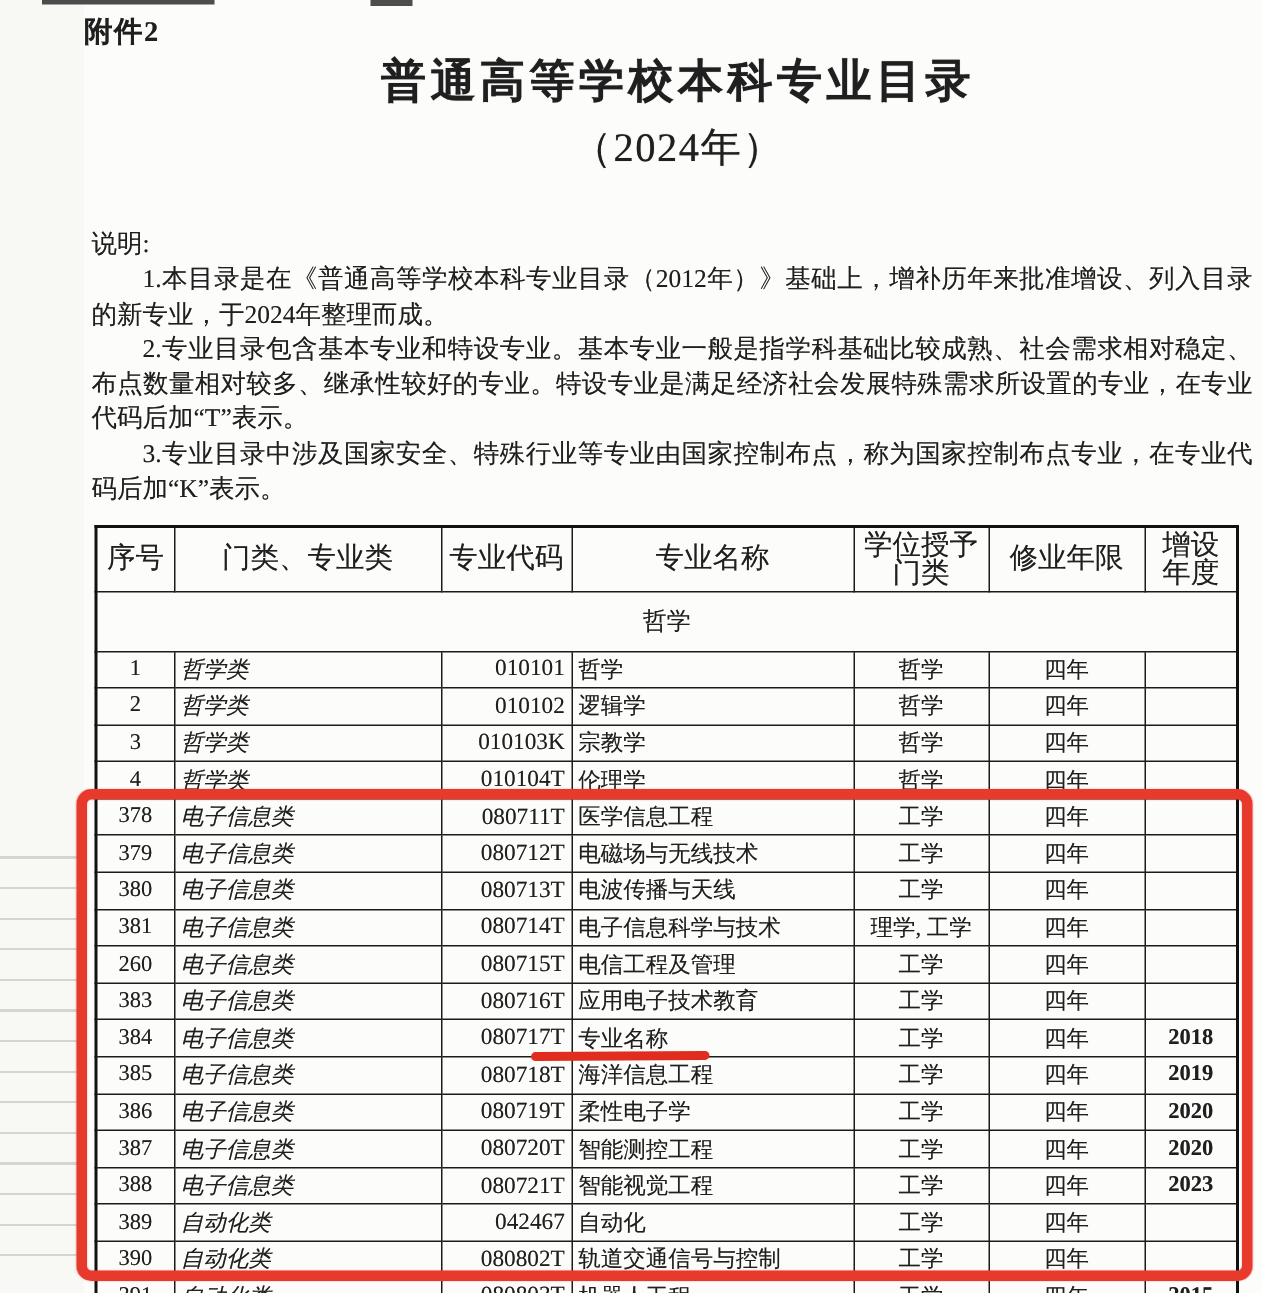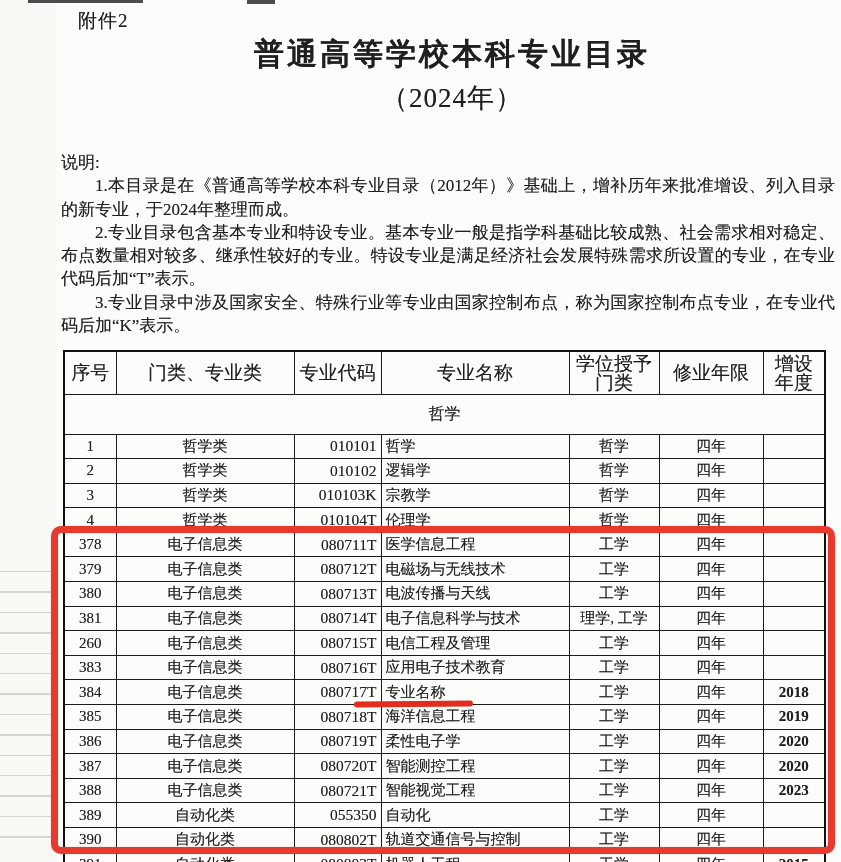--- a/index.html
+++ b/index.html
@@ -16,22 +16,22 @@
     position:absolute; left:0; top:552px; width:52px; height:300px;
     background:repeating-linear-gradient(to bottom,
       transparent 0, transparent 19px,
       rgba(120,120,120,.28) 19px, rgba(120,120,120,.28) 20.4px);
   }
   .smudge { position:absolute; background:#2e2e2e; opacity:.85; }
   .smudge-1 { left:28px; top:0; width:115px; height:3px; }
   .smudge-2 { left:247px; top:0; width:28px; height:4px; }
 
   .attachment {
-    position:absolute; left:78px; top:8px;
-    font-size:19px; font-weight:400; letter-spacing:1px;
+    position:absolute; left:56px; top:8px;
+    font-size:19px; font-weight:700; letter-spacing:1px;
     text-shadow:0 0 .4px rgba(0,0,0,.5);
   }
   .title-block {
     position:absolute; left:63px; top:34px; width:778px; text-align:center;
   }
   .doc-title {
     margin:0; font-size:30px; font-weight:bold; letter-spacing:3px;
     text-shadow:0 0 .5px rgba(0,0,0,.6);
   }
   .doc-subtitle {
@@ -56,21 +56,21 @@
     border:1.5px solid #1b1b1b; padding:0 4px; overflow:hidden;
     white-space:normal; background:transparent;
   }
   table.majors { border:2px solid #111; }
   thead tr { height:43px; }
   thead th { font-weight:normal; font-size:19px; line-height:19px; text-align:center; padding:2px 2px; }
   tr.section-row { height:40px; }
   tr.section-row td { text-align:center; font-size:16px; }
   tbody tr.data-row { height:24.6px; }
   td.c-no     { text-align:center; }
-  td.c-cat    { text-align:center; padding-left:9px; }
+  td.c-cat    { text-align:left; padding-left:9px;font-style:italic; }
   td.c-code   { text-align:right; padding-left:6px; font-size:15.5px; }
   td.c-name   { text-align:left; padding-left:7px; }
   td.c-degree { text-align:center; }
   td.c-years  { text-align:center; }
   td.c-added  { text-align:center;font-weight:bold; }
 
   .highlight-box {
     position:absolute; left:51px; top:526px; width:770px; height:314px;
     border:7px solid #e8392d; border-radius:10px;
     box-shadow:0 0 1px rgba(232,57,45,.6), inset 0 0 1px rgba(232,57,45,.6);
@@ -276,21 +276,21 @@
         <td class="c-code">080721T</td>
         <td class="c-name">智能视觉工程</td>
         <td class="c-degree">工学</td>
         <td class="c-years">四年</td>
         <td class="c-added">2023</td>
       </tr>
 
       <tr class="data-row">
         <td class="c-no">389</td>
         <td class="c-cat">自动化类</td>
-        <td class="c-code">055350</td>
+        <td class="c-code">042467</td>
         <td class="c-name">自动化</td>
         <td class="c-degree">工学</td>
         <td class="c-years">四年</td>
         <td class="c-added"></td>
       </tr>
 
       <tr class="data-row">
         <td class="c-no">390</td>
         <td class="c-cat">自动化类</td>
         <td class="c-code">080802T</td>

